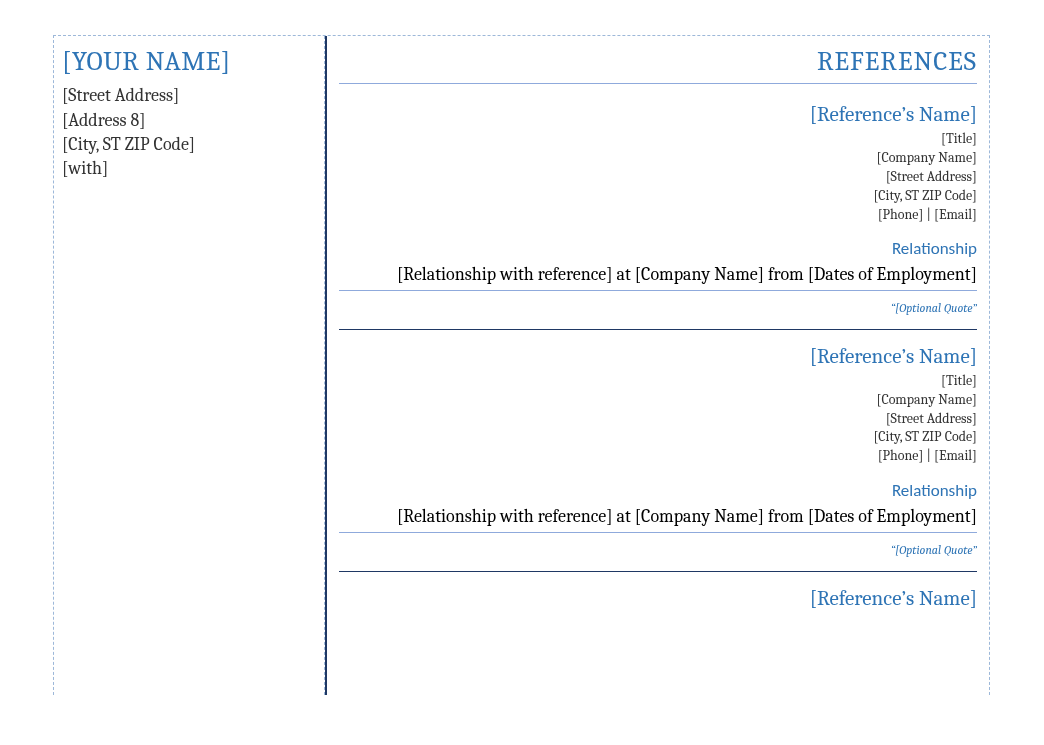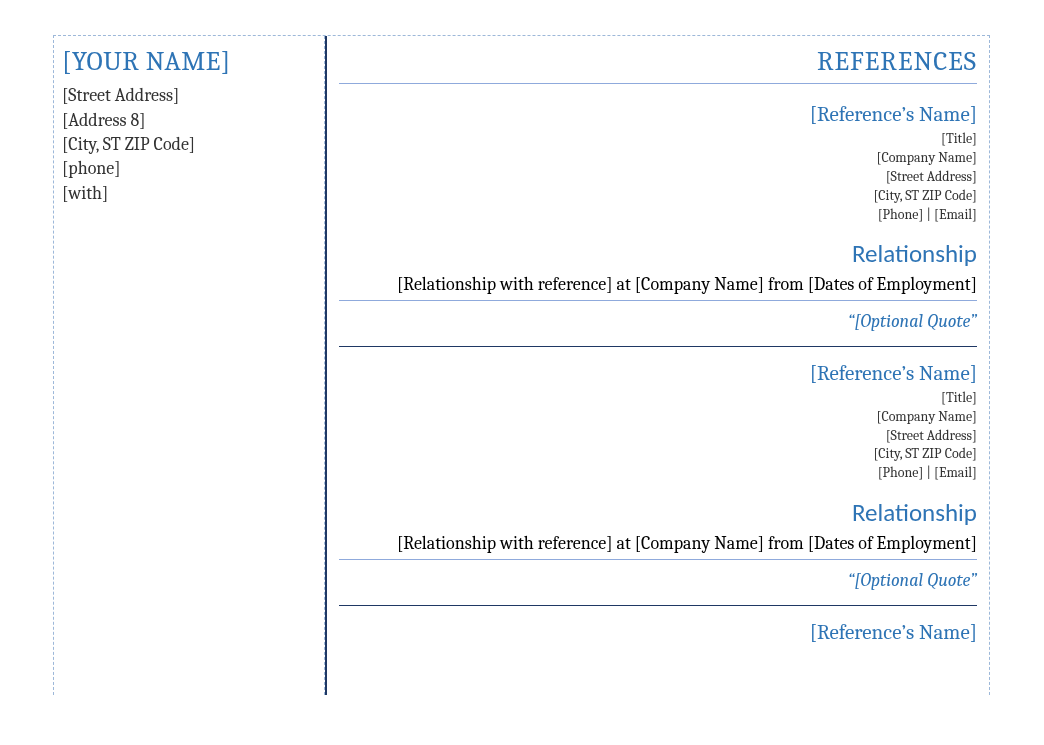--- a/index.html
+++ b/index.html
@@ -65,59 +65,58 @@
     font-size: 21px;
     margin-bottom: 4px;
   }
   .ref-line {
     font-size: 14px;
     line-height: 1.35;
     color: #333333;
   }
   .rel-heading {
     color: #2e74b5;
-    font-size: 25px;
+    font-size: 17px;
     font-family: "Calibri","Segoe UI",sans-serif;
     margin-top: 14px;
     margin-bottom: 4px;
   }
   .rel-text {
     font-size: 18px;
     line-height: 1.35;
     color: #000000;
   }
   .quote-rule {
     border: none;
     border-top: 1px solid #8faadc;
     margin: 2px 0 10px 0;
   }
   .quote {
     font-style: italic;
     color: #2e74b5;
-    font-size: 18px;
+    font-size: 12px;
     padding-left: 8px;
     margin-bottom: 14px;
   }
   .block-rule {
     border: none;
     border-top: 1px solid #1f3864;
     margin: 6px 0 14px 0;
   }
 </style>
 </head>
 <body>
 
 <div class="page-frame">
 
   <div class="left-col">
     <div class="your-name">[YOUR NAME]</div>
     <div class="contact-line">[Street Address]</div>
     <div class="contact-line">[Address 8]</div>
     <div class="contact-line">[City, ST  ZIP Code]</div>
-    <div class="contact-line">[phone]</div>
     <div class="contact-line">[with]</div>
   </div>
 
   <div class="right-col">
     <div class="refs-title">REFERENCES</div>
     <hr class="title-rule">
 
     <div class="ref-block">
       <div class="ref-name">[Reference’s Name]</div>
       <div class="ref-line">[Title]</div>

